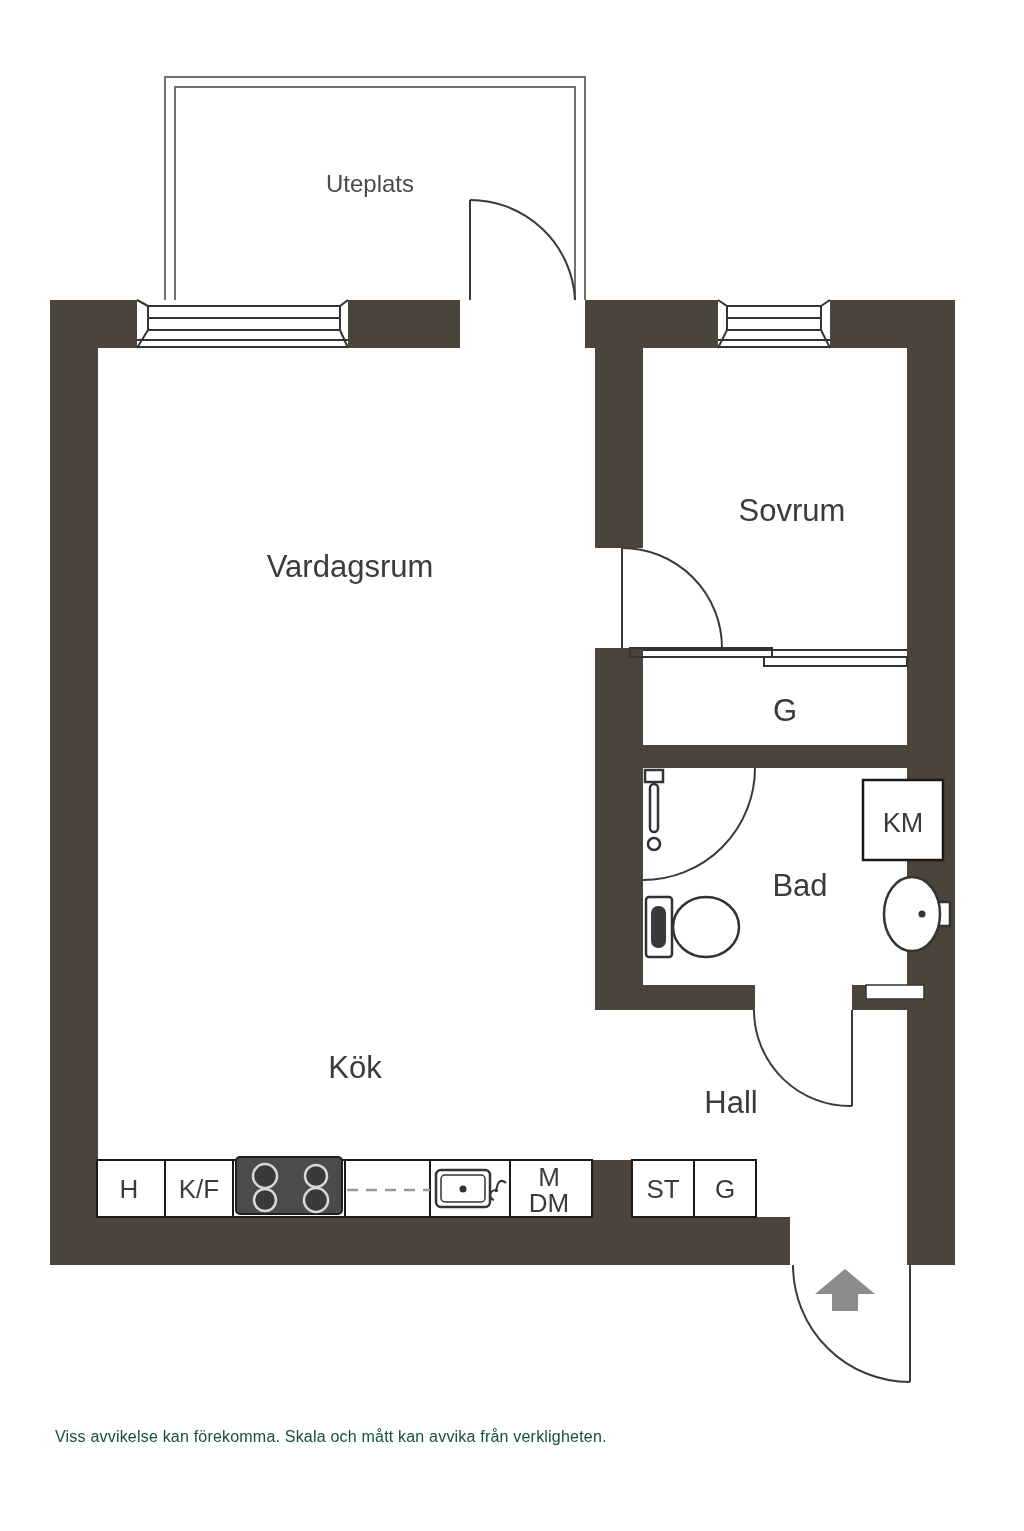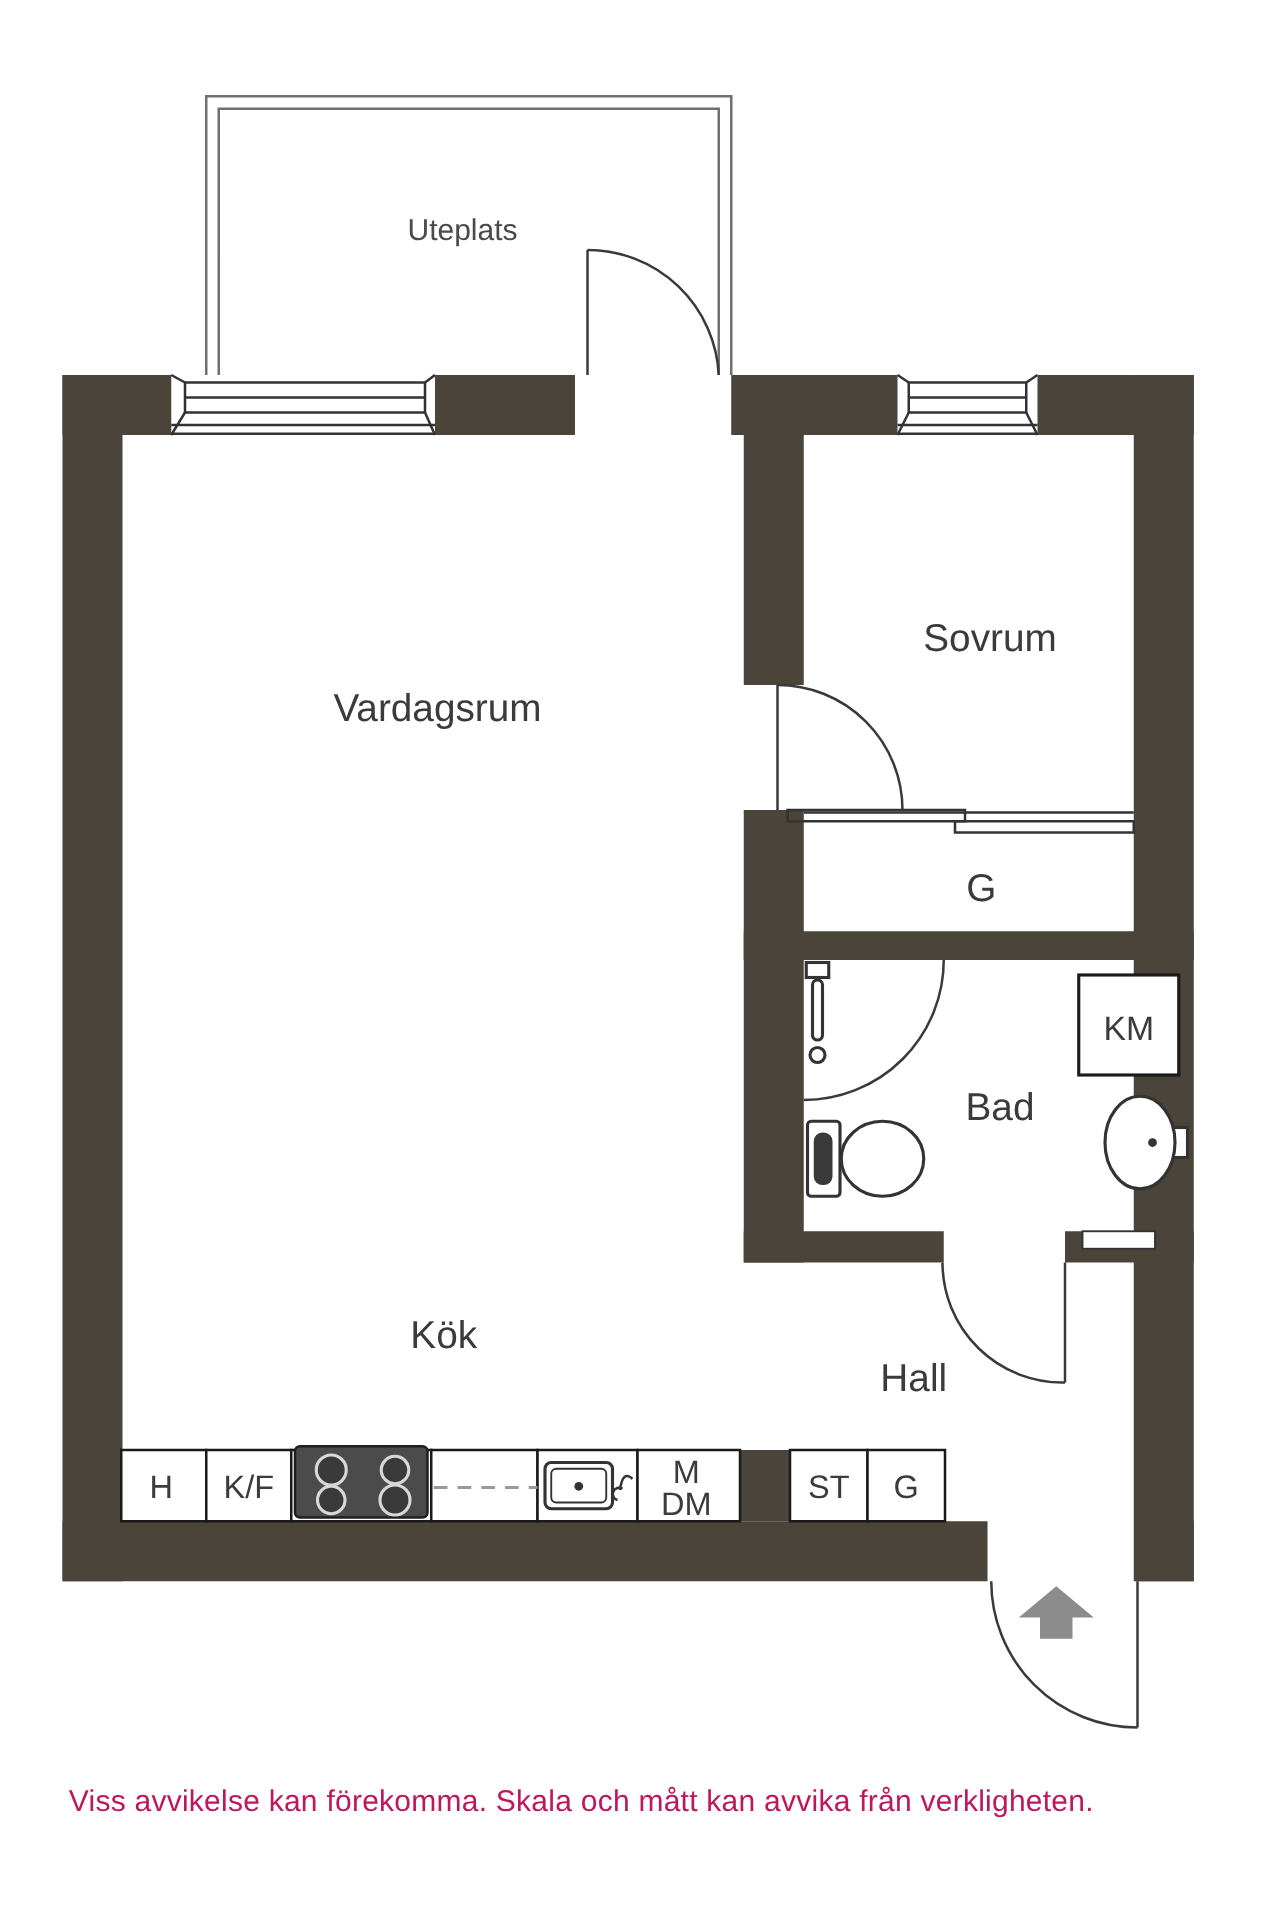--- a/index.html
+++ b/index.html
@@ -1,18 +1,18 @@
 <!DOCTYPE html>
 <html><head>
 <meta charset="utf-8">
 <style>
   html,body{margin:0;padding:0;background:#ffffff;}
   .canvas{position:relative;width:1024px;height:1531px;background:#ffffff;overflow:hidden;
           font-family:"Liberation Sans", sans-serif;border-radius:19px;}
-  .footer-note{position:absolute;left:55px;top:1428px;font-size:24px;color:#be185d;
+  .footer-note{position:absolute;left:55px;top:1428px;font-size:16px;color:#14532d;
                letter-spacing:0.2px;}
   svg text{font-family:"Liberation Sans", sans-serif;fill:#3b3b3b;}
   .room-label{font-size:31px;}
   .small-label{font-size:26px;}
   .km-label{font-size:27px;}
   .patio-label{font-size:24px;fill:#4a4a4a;}
   .fixture{stroke:#333333;stroke-width:2.5;fill:#ffffff;}
   .thinline{stroke:#333333;stroke-width:2;fill:none;}
   .doorline{stroke:#3a3a3a;stroke-width:2;fill:none;}
 </style>

